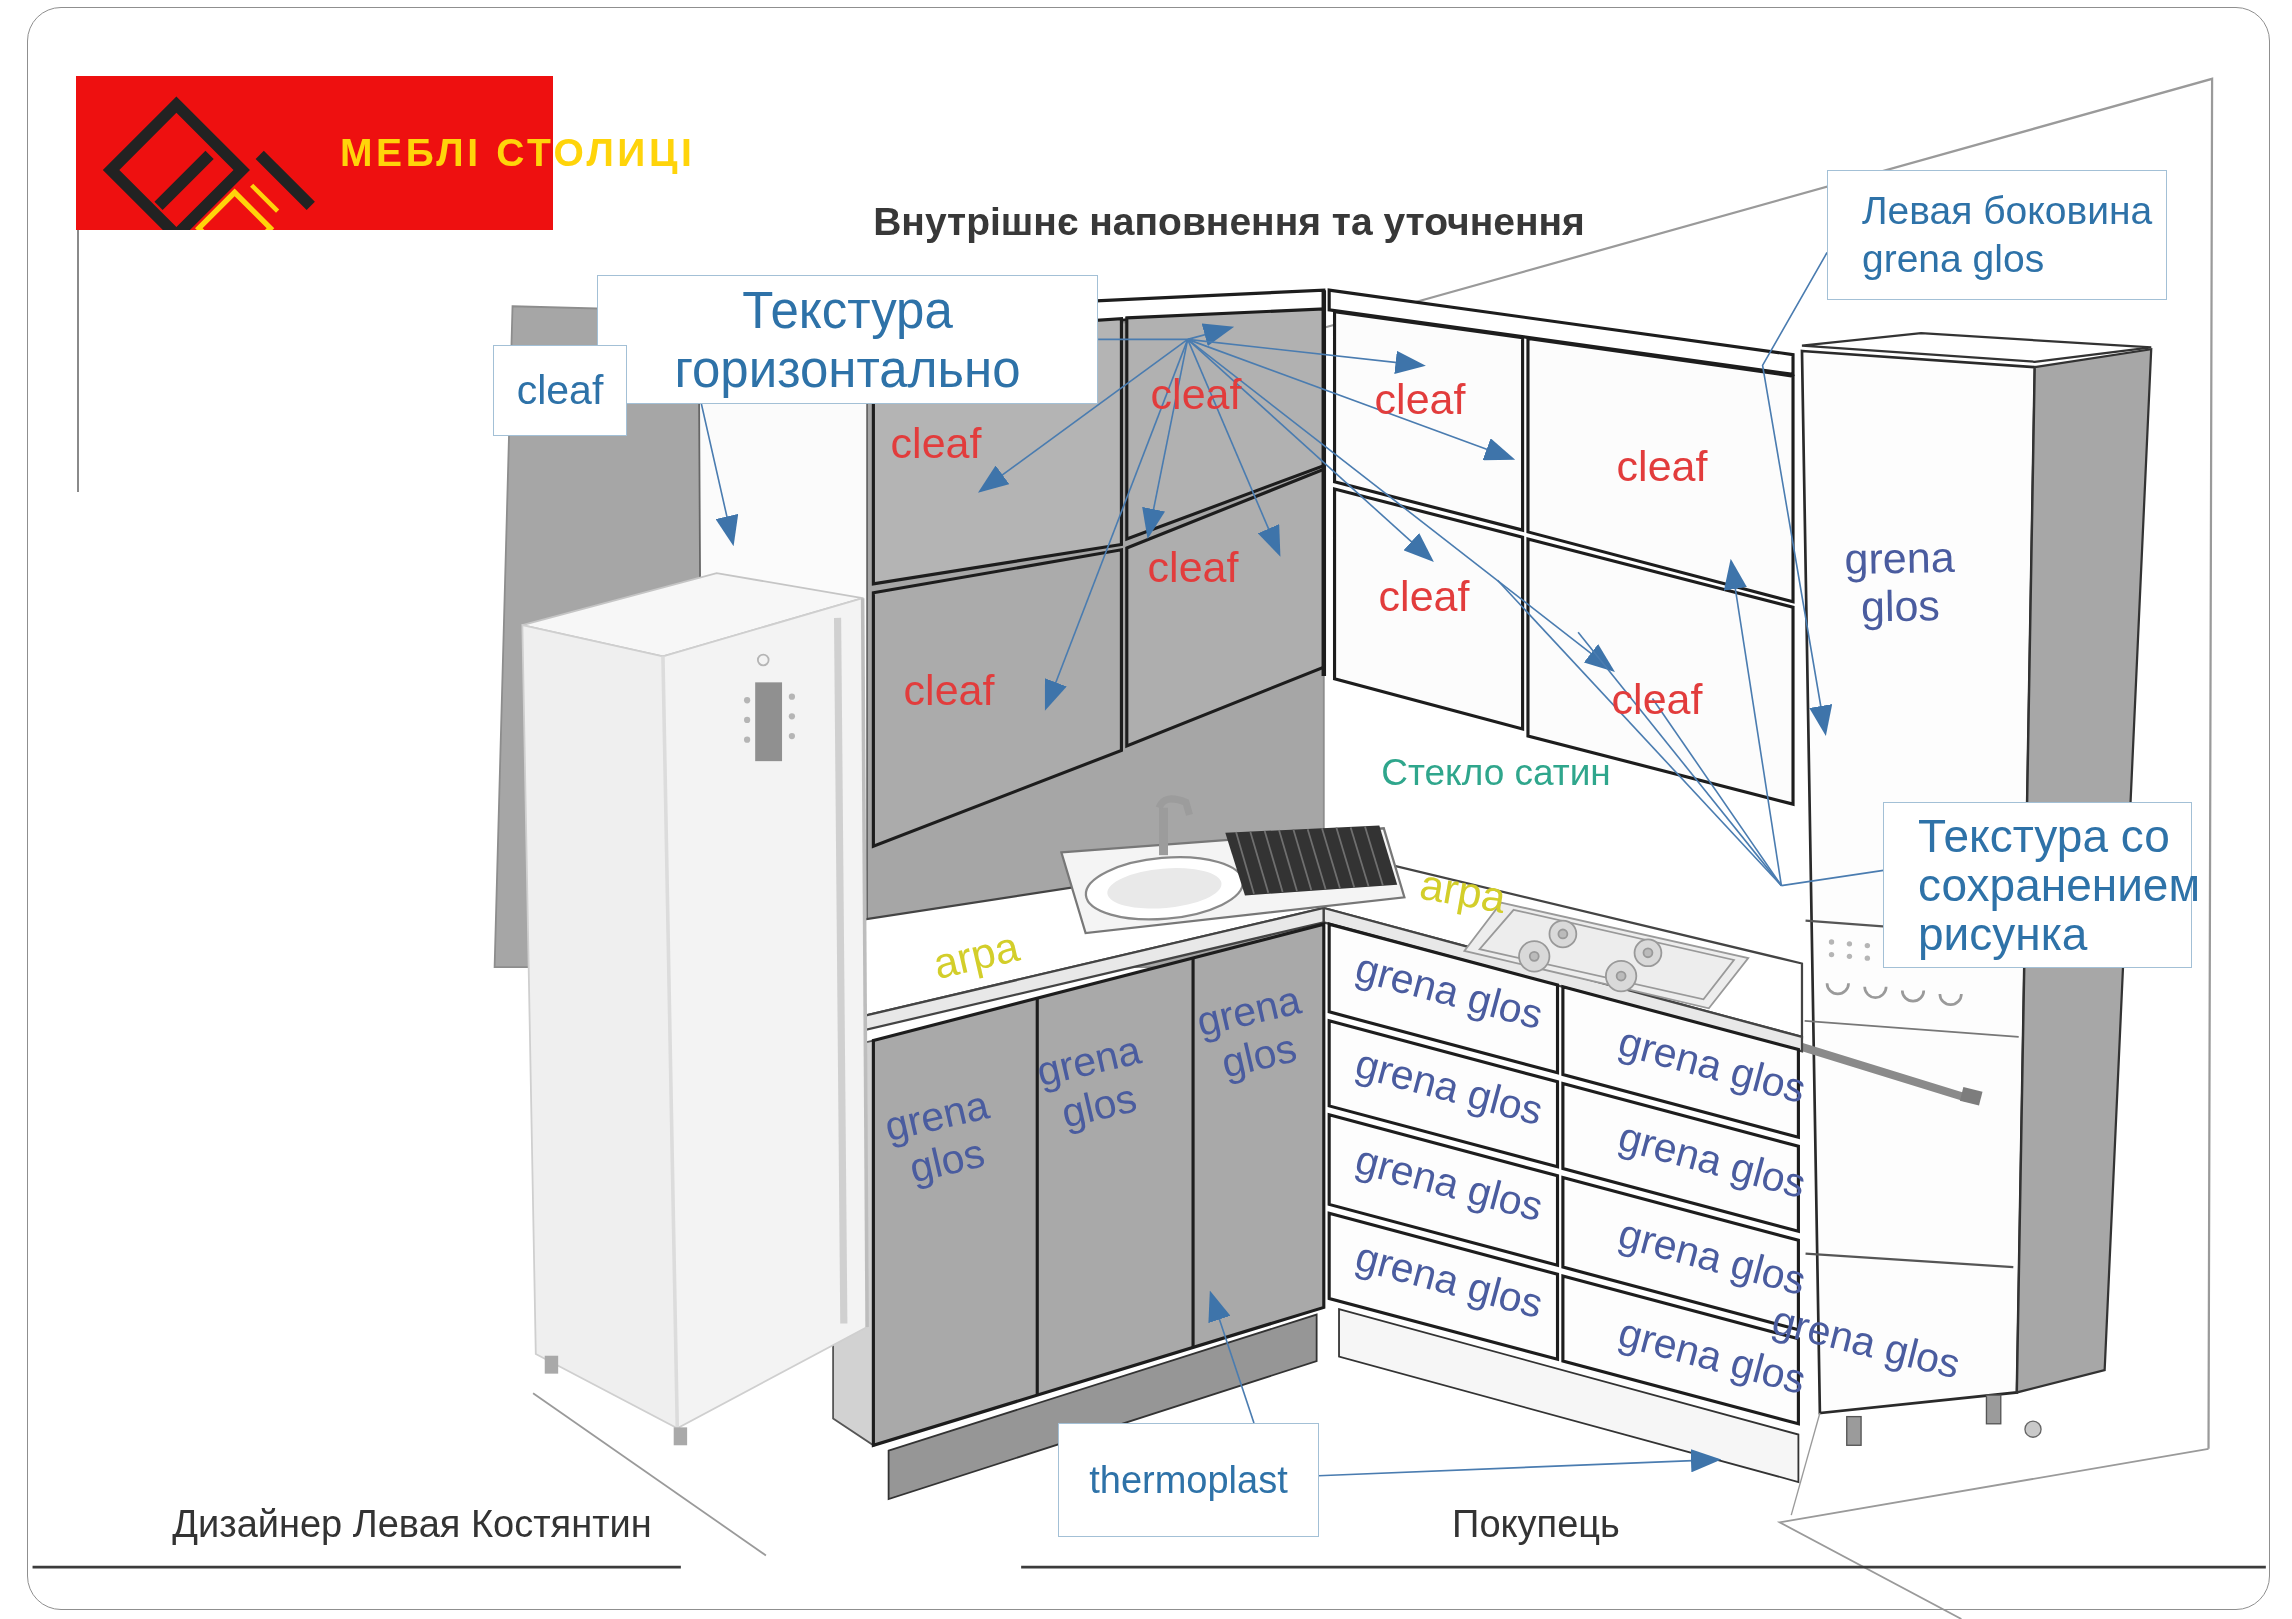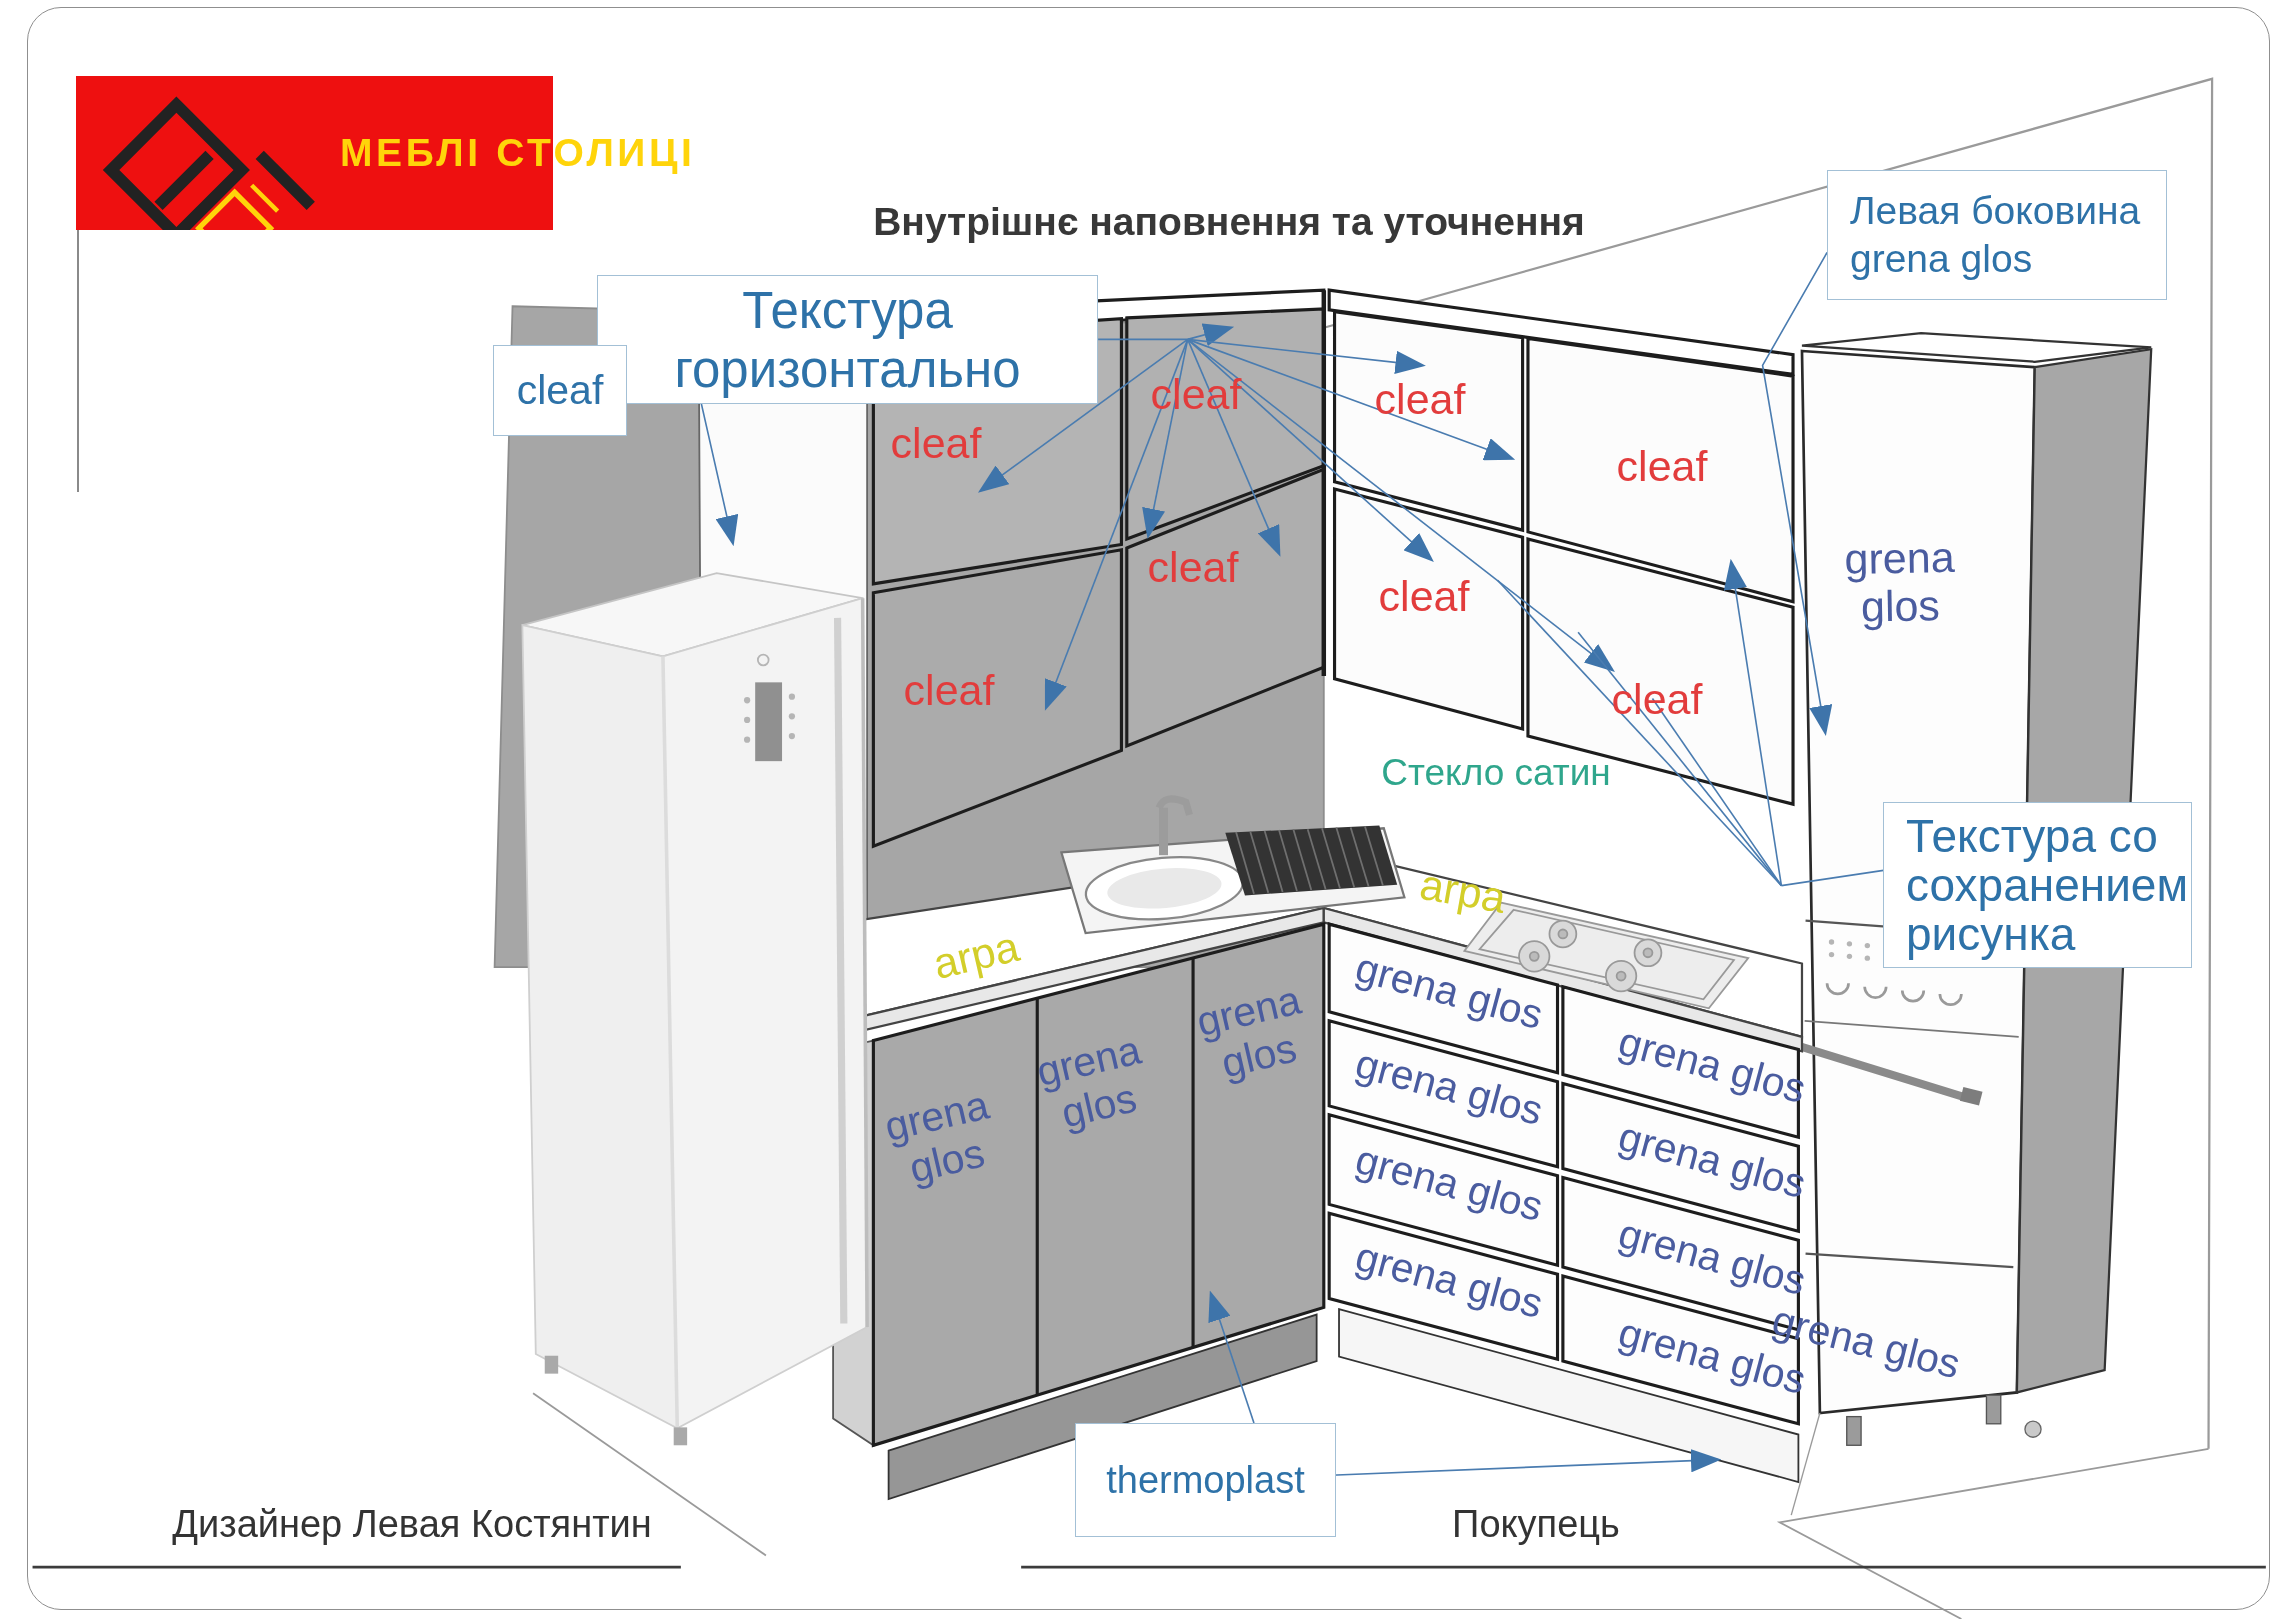--- a/index.html
+++ b/index.html
@@ -14,26 +14,26 @@
        color:#ffd40a;font-size:39px;font-weight:bold;letter-spacing:3.6px;white-space:nowrap;}
   .logo-rule{position:absolute;left:77px;top:230px;width:1.8px;height:262px;background:#8a8a8a;}
   .contact{position:absolute;left:82px;top:242px;font-size:24px;line-height:28px;color:#3f3f3f;}
   
   .title{position:absolute;left:1229px;top:222px;transform:translate(-50%,-50%);
        font-size:39px;font-weight:bold;color:#383838;white-space:nowrap;}
   
   .callout{position:absolute;background:#fff;border:1.8px solid #a3c0d6;box-sizing:border-box;
        color:#2e72a8;display:flex;align-items:center;white-space:pre-line;}
   .co-center{justify-content:center;text-align:center;}
-  .co-left{padding-left:22px;text-align:left;}
+  .co-left{padding-left:34px;text-align:left;}
   #co-texture-h{left:597px;top:275px;width:501px;height:129px;font-size:51px;}
   #co-cleaf{left:493px;top:345px;width:134px;height:91px;font-size:41px;}
   #co-levaya{left:1827px;top:170px;width:340px;height:130px;font-size:39px;line-height:48px;}
   #co-preserved{left:1883px;top:802px;width:309px;height:166px;font-size:46px;line-height:49px;}
-  #co-thermoplast{left:1058px;top:1423px;width:261px;height:114px;font-size:38px;margin-left:17px;}
+  #co-thermoplast{left:1058px;top:1423px;width:261px;height:114px;font-size:38px;}
   
   #annotation-layer .ann{position:absolute;white-space:pre-line;text-align:center;line-height:1.12;}
   .ann.red{color:#e23c3c;}
   .ann.blue{color:#4a5c9f;}
   .ann.teal{color:#2fa68c;}
   .ann.yellow{color:#d3ce2a;}
   
   .sig{position:absolute;transform:translate(-50%,0);font-size:38px;color:#333;white-space:nowrap;}
   #sig-designer{left:412px;top:1503px;}
   #sig-customer{left:1536px;top:1503px;}

